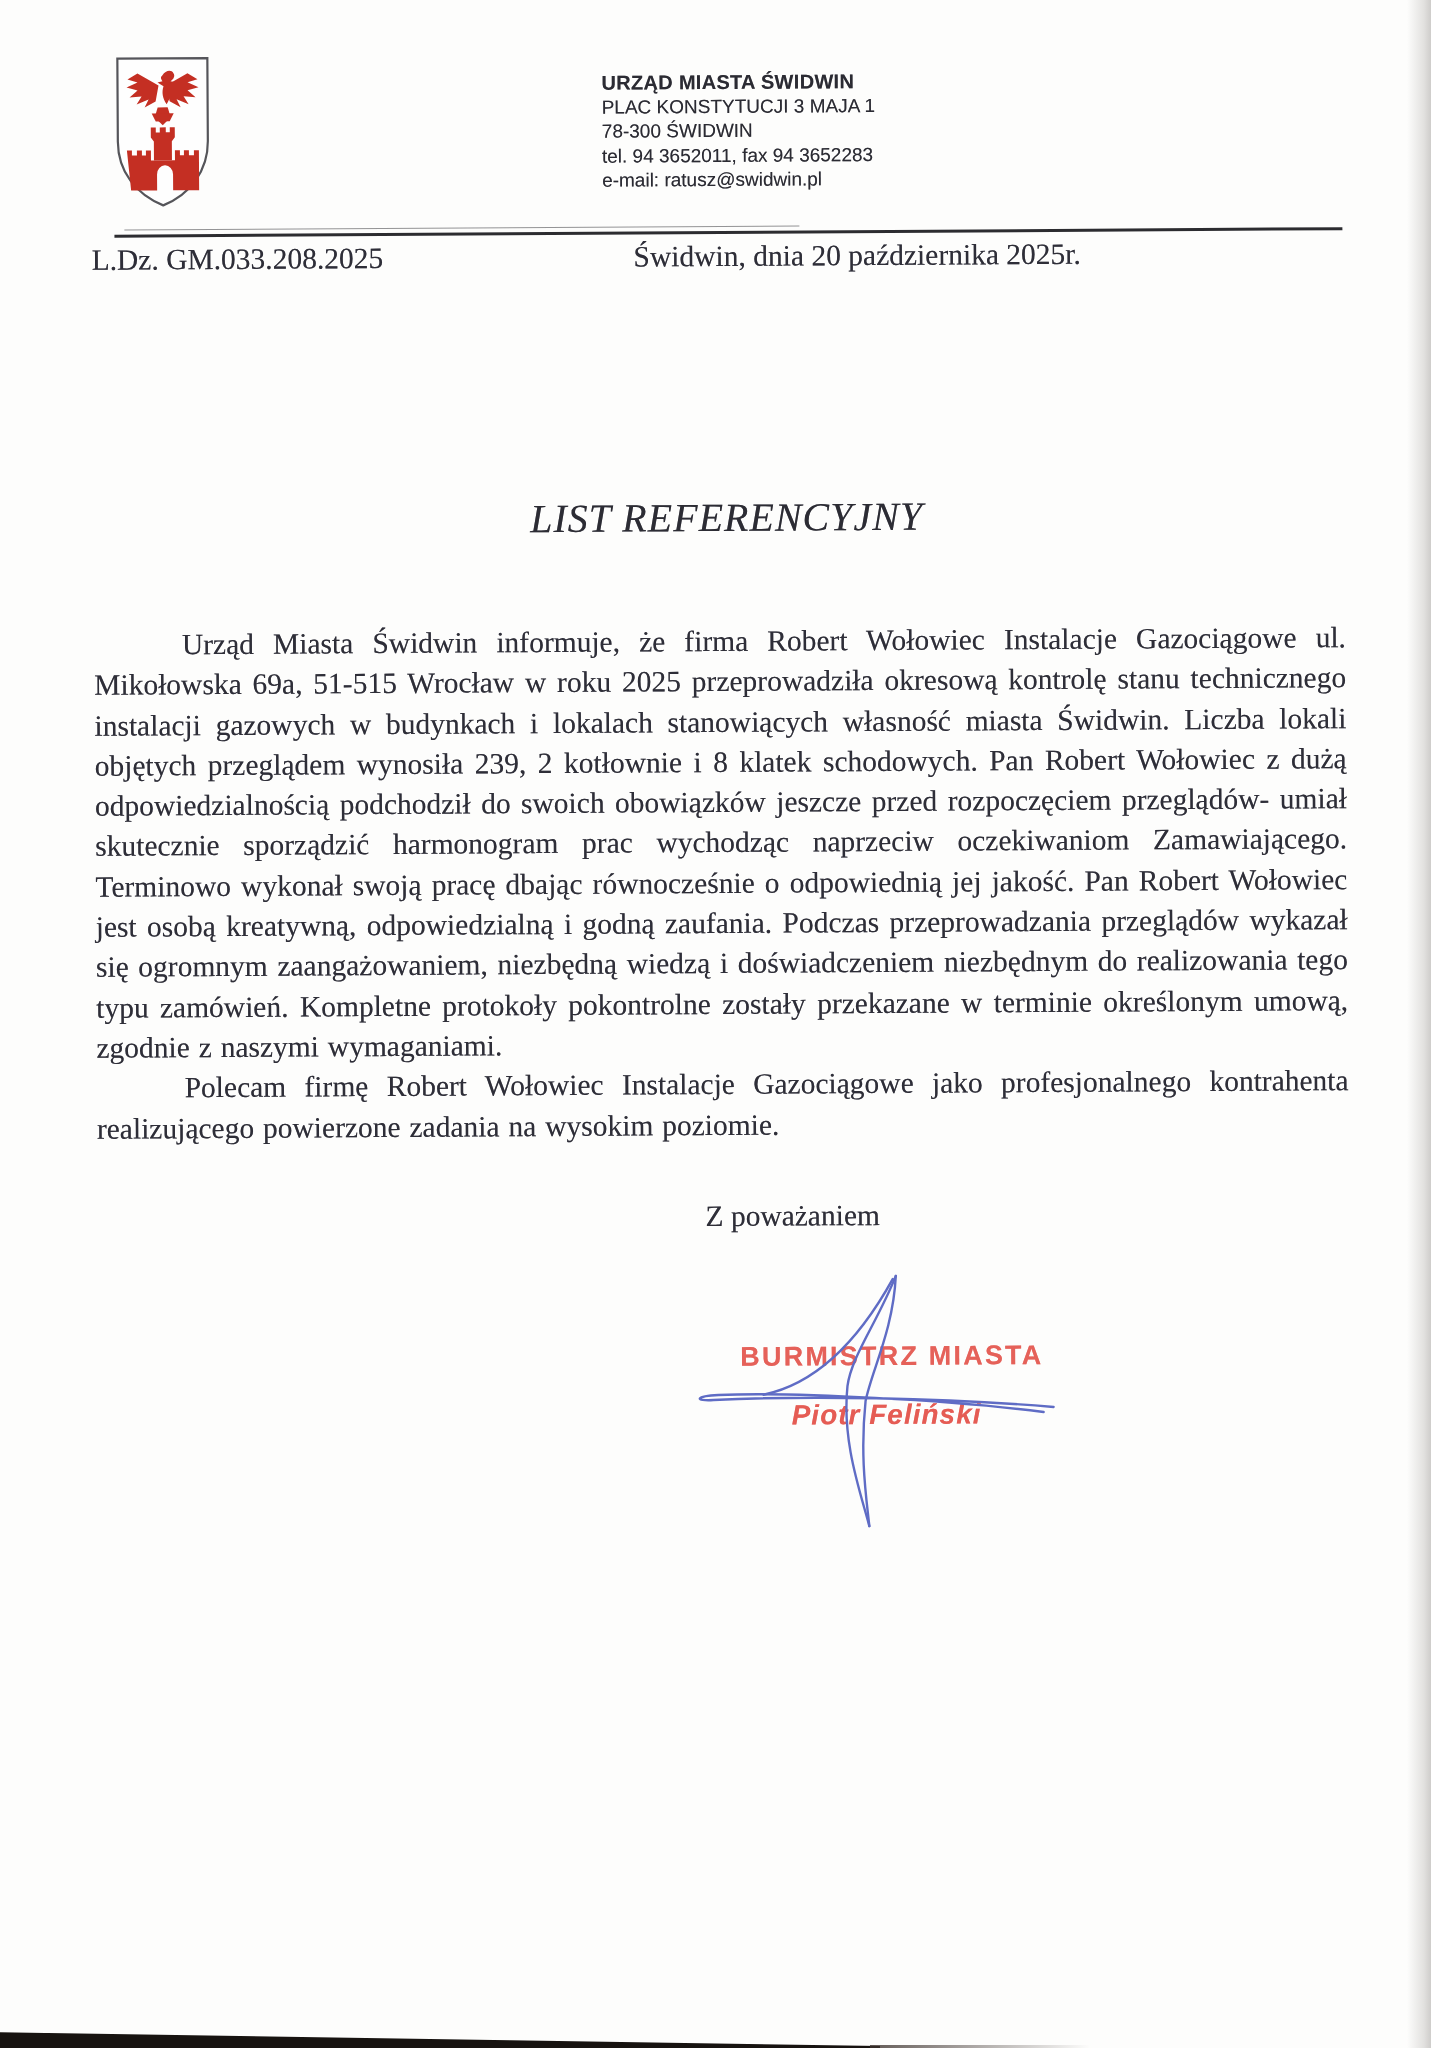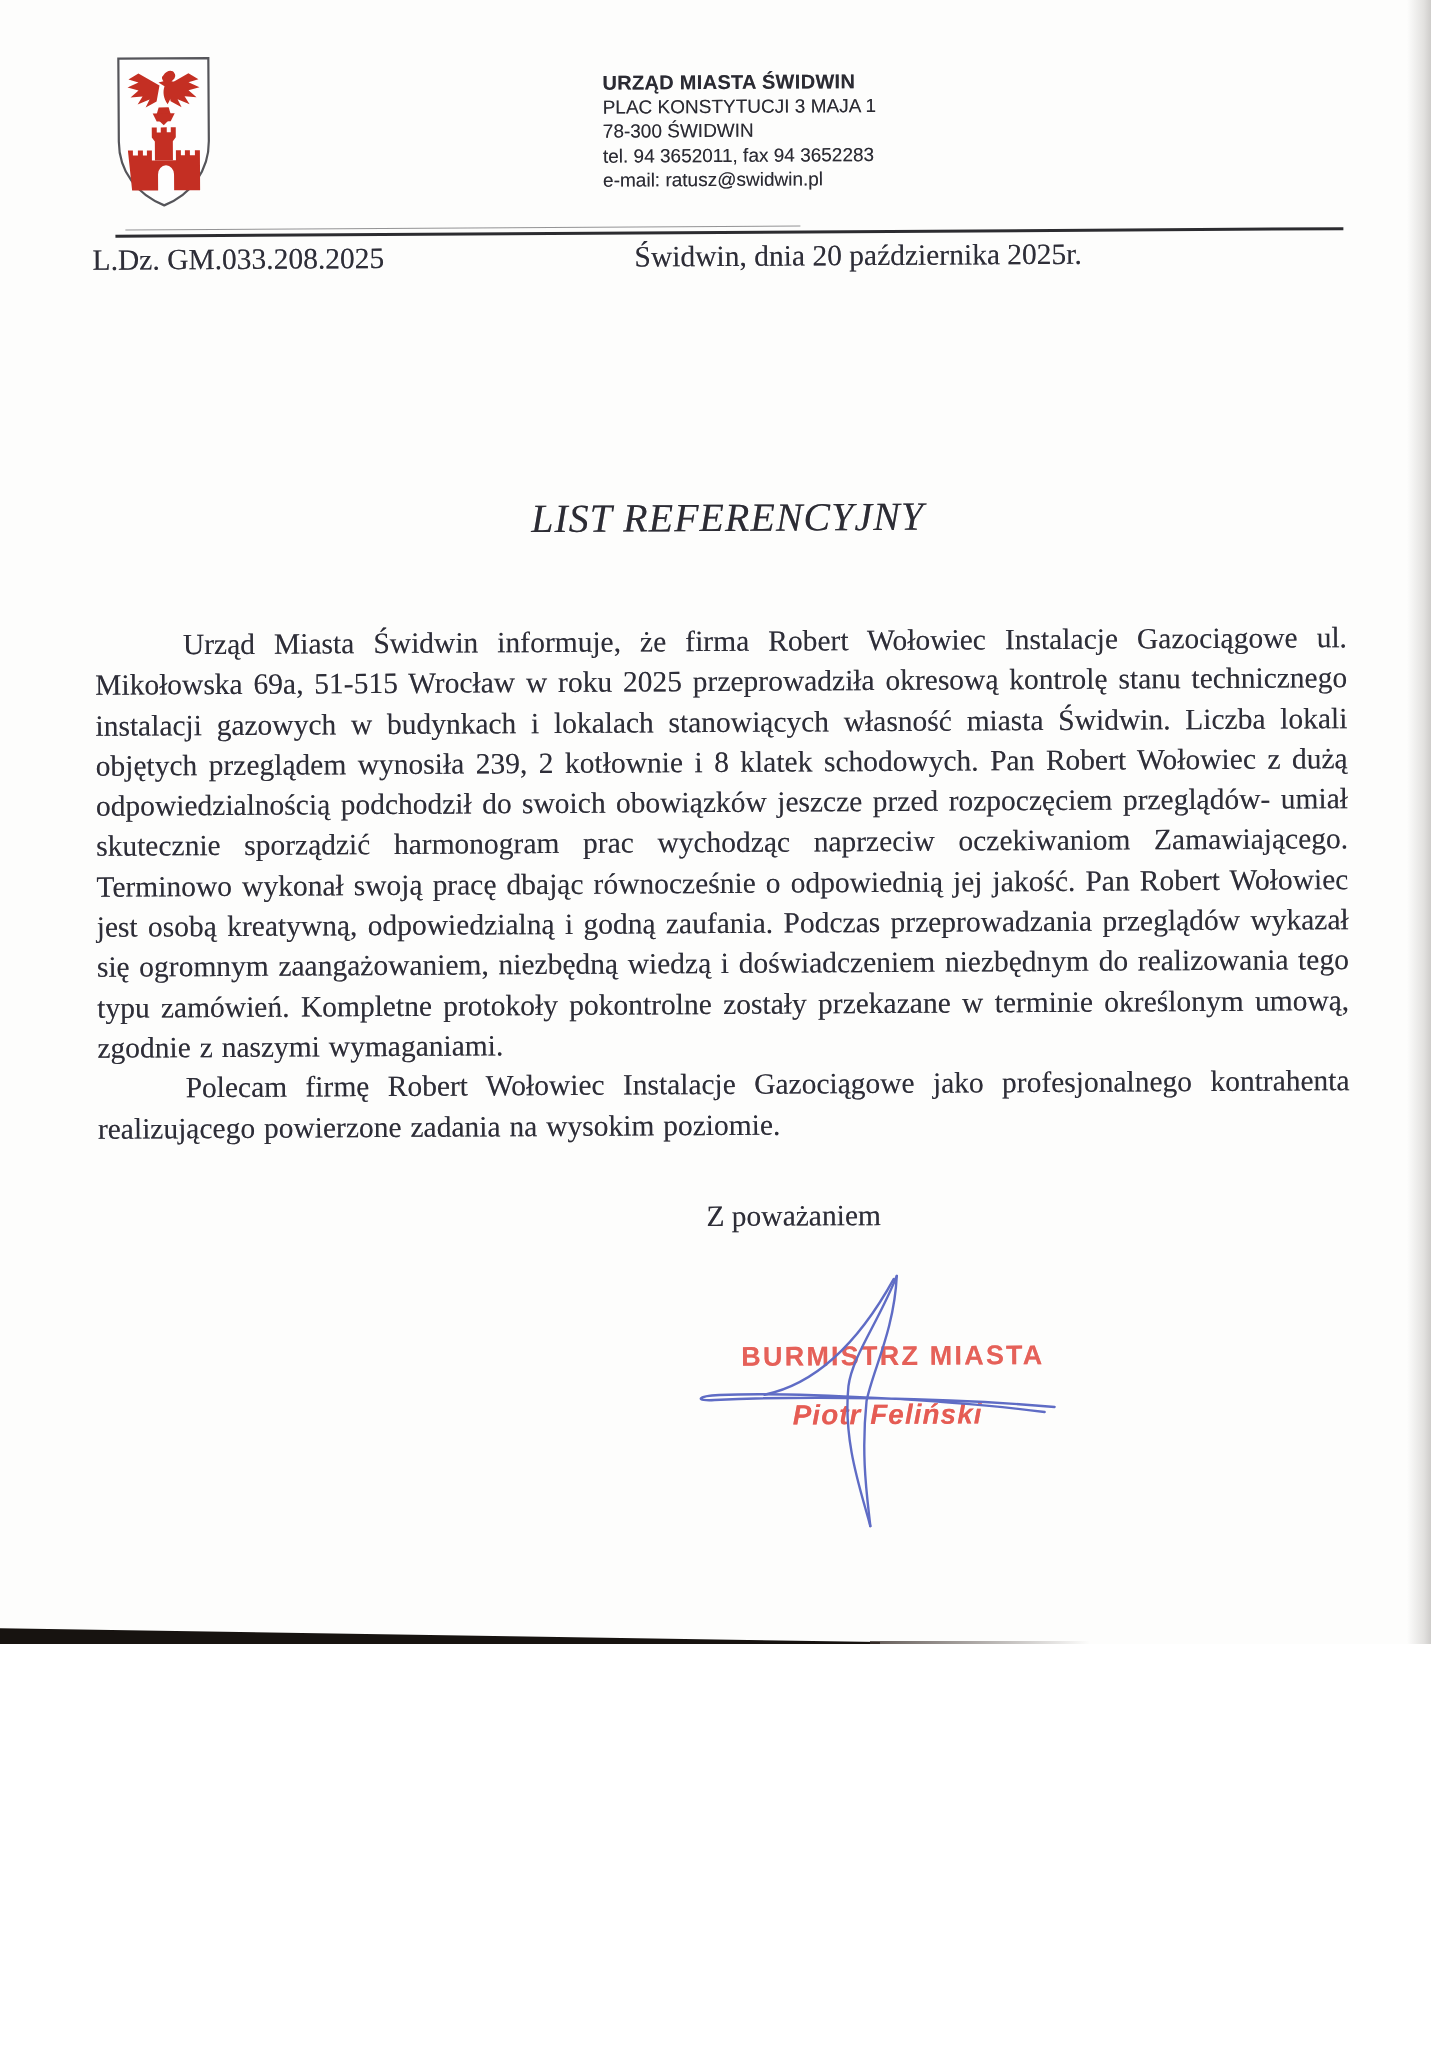--- a/index.html
+++ b/index.html
@@ -1,17 +1,17 @@
 <!DOCTYPE html>
 <html lang="pl"><head>
 <meta charset="utf-8">
 <style>
   html,body { margin:0; padding:0; background:#ffffff; }
   .page {
-    position:relative; width:1431px; height:1644px;
+    position:relative; width:1431px; height:2048px;
     background:#fdfdfc; overflow:hidden;
     font-family:"Liberation Serif", serif; color:#2e2e38;
   }
   .tilt {
     position:absolute; inset:0;
     transform:rotate(-0.35deg); transform-origin:50% 40%;
     text-shadow:0 0 0.5px rgba(46,46,56,0.55);
   }
 
   

